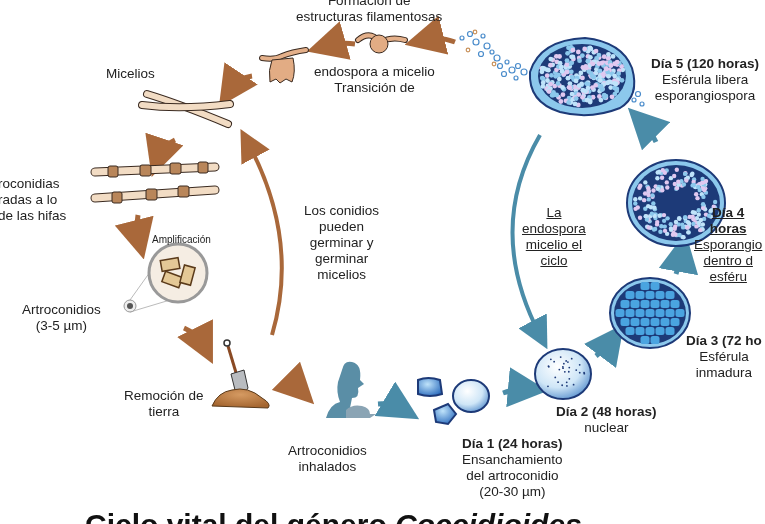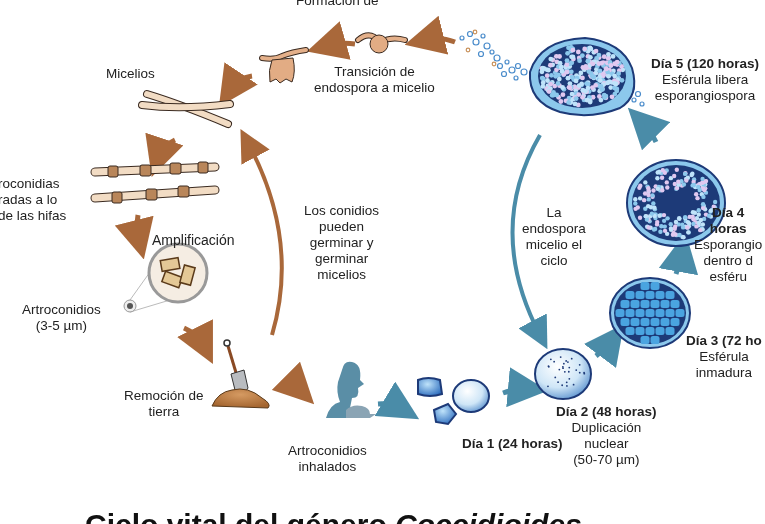--- a/index.html
+++ b/index.html
@@ -672,72 +672,74 @@
         <rect x="198" y="162" width="10" height="11" rx="2"></rect>
       <rect x="112" y="192" width="10" height="11" rx="2"></rect>
         <rect x="146" y="189" width="11" height="11" rx="2"></rect>
         <rect x="178" y="186" width="11" height="11" rx="2"></rect>
     </g>
   </g>
 </svg>
 
 <div class="lbl" style="left:296px;top:-7px;">
   <span>Formación de</span>
+  <span>estructuras filamentosas</span>
 </div>
 <div class="lbl" style="left:314px;top:64px;">
+  <span>endospora a micelio</span>
   <span>Transición de</span>
-  <span>endospora a micelio</span>
 </div>
 <div class="lbl" style="left:106px;top:66px;">Micelios</div>
 <div class="lbl left" style="left:-2px;top:176px;">
   <span>roconidias</span>
   <span>radas a lo</span>
   <span>de las hifas</span>
 </div>
-<div class="lbl" style="left:152px;top:232px;font-size:14px;">Amplificación</div>
+<div class="lbl" style="left:152px;top:232px;font-size:10px;">Amplificación</div>
 <div class="lbl" style="left:22px;top:302px;">
   <span>Artroconidios</span>
   <span>(3-5 µm)</span>
 </div>
 <div class="lbl" style="left:124px;top:388px;">
   <span>Remoción de</span>
   <span>tierra</span>
 </div>
 <div class="lbl" style="left:304px;top:203px;">
   <span>Los conidios</span>
   <span>pueden</span>
   <span>germinar y</span>
   <span>germinar</span>
   <span>micelios</span>
 </div>
 <div class="lbl" style="left:288px;top:443px;">
   <span>Artroconidios</span>
   <span>inhalados</span>
 </div>
-<div class="lbl" style="left:522px;top:205px;">
+<div class="lbl" style="left:522px;top:205px;text-decoration:underline;">
   <span>La</span>
   <span>endospora</span>
   <span>micelio el</span>
   <span>ciclo</span>
 </div>
 <div class="lbl" style="left:420px;top:436px;margin-left:42px;">
   <span class="b">Día 1 (24 horas)</span>
+  <span>Ensanchamiento</span>
+  <span>del artroconidio</span>
+  <span>(20-30 µm)</span>
 </div>
 <div class="lbl" style="left:556px;top:404px;">
   <span class="b">Día 2 (48 horas)</span>
-  <span>Duplicación</span>
   <span>nuclear</span>
-  <span>(50-70 µm)</span>
 </div>
 <div class="lbl" style="left:686px;top:333px;">
   <span class="b">Día 3 (72 ho</span>
   <span>Esférula</span>
   <span>inmadura</span>
 </div>
-<div class="lbl" style="left:694px;top:205px;">
+<div class="lbl" style="left:694px;top:205px;text-decoration:underline;">
   <span class="b">Día 4</span>
   <span class="b">horas</span>
   <span>Esporangio</span>
   <span>dentro d</span>
   <span>esféru</span>
 </div>
 <div class="lbl" style="left:651px;top:56px;">
   <span class="b">Día 5 (120 horas)</span>
   <span>Esférula libera</span>
   <span>esporangiospora</span>

